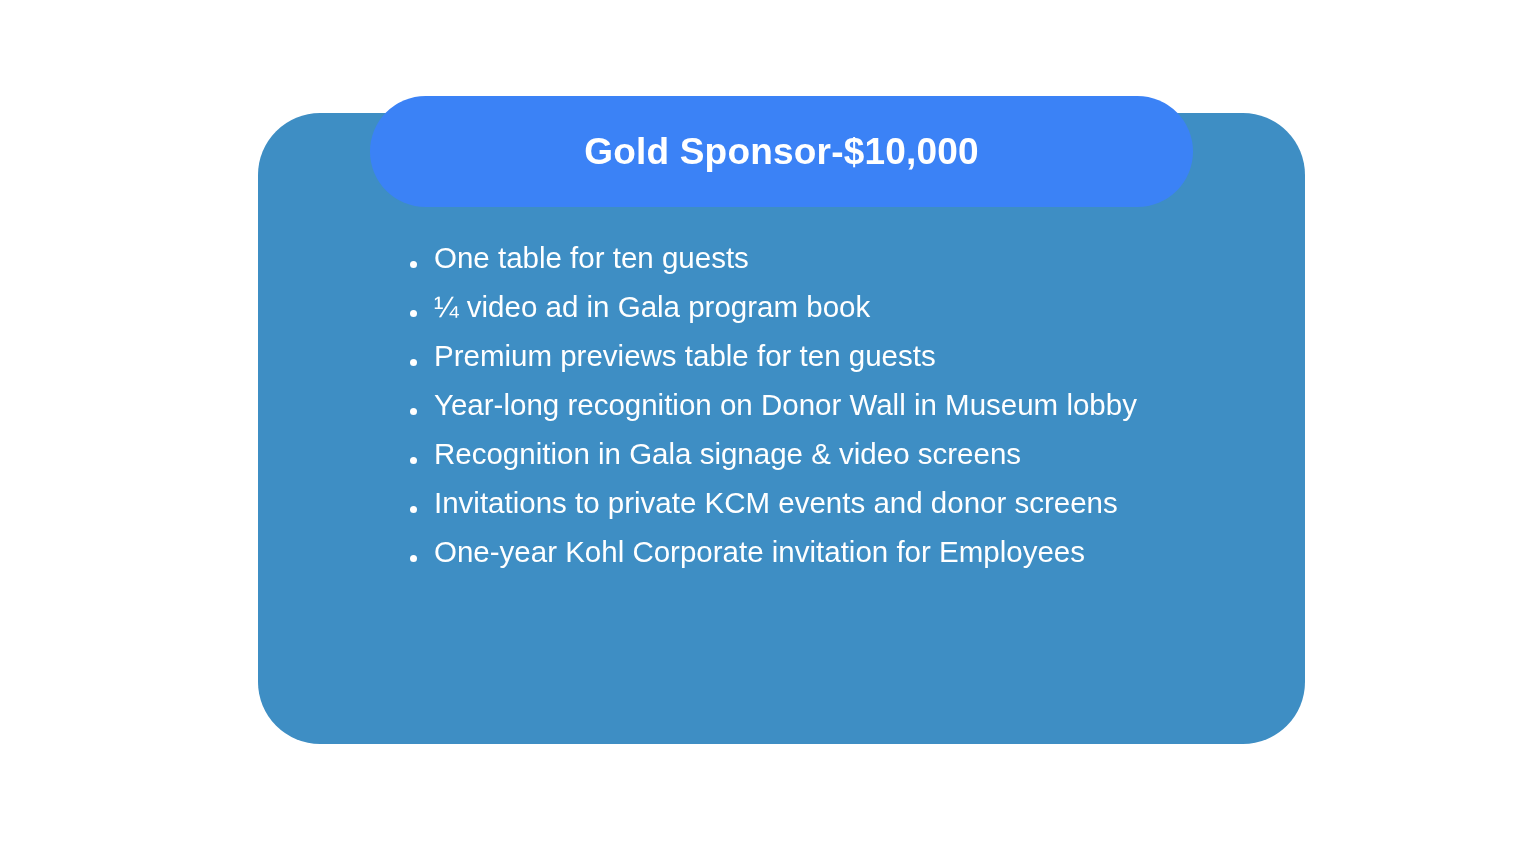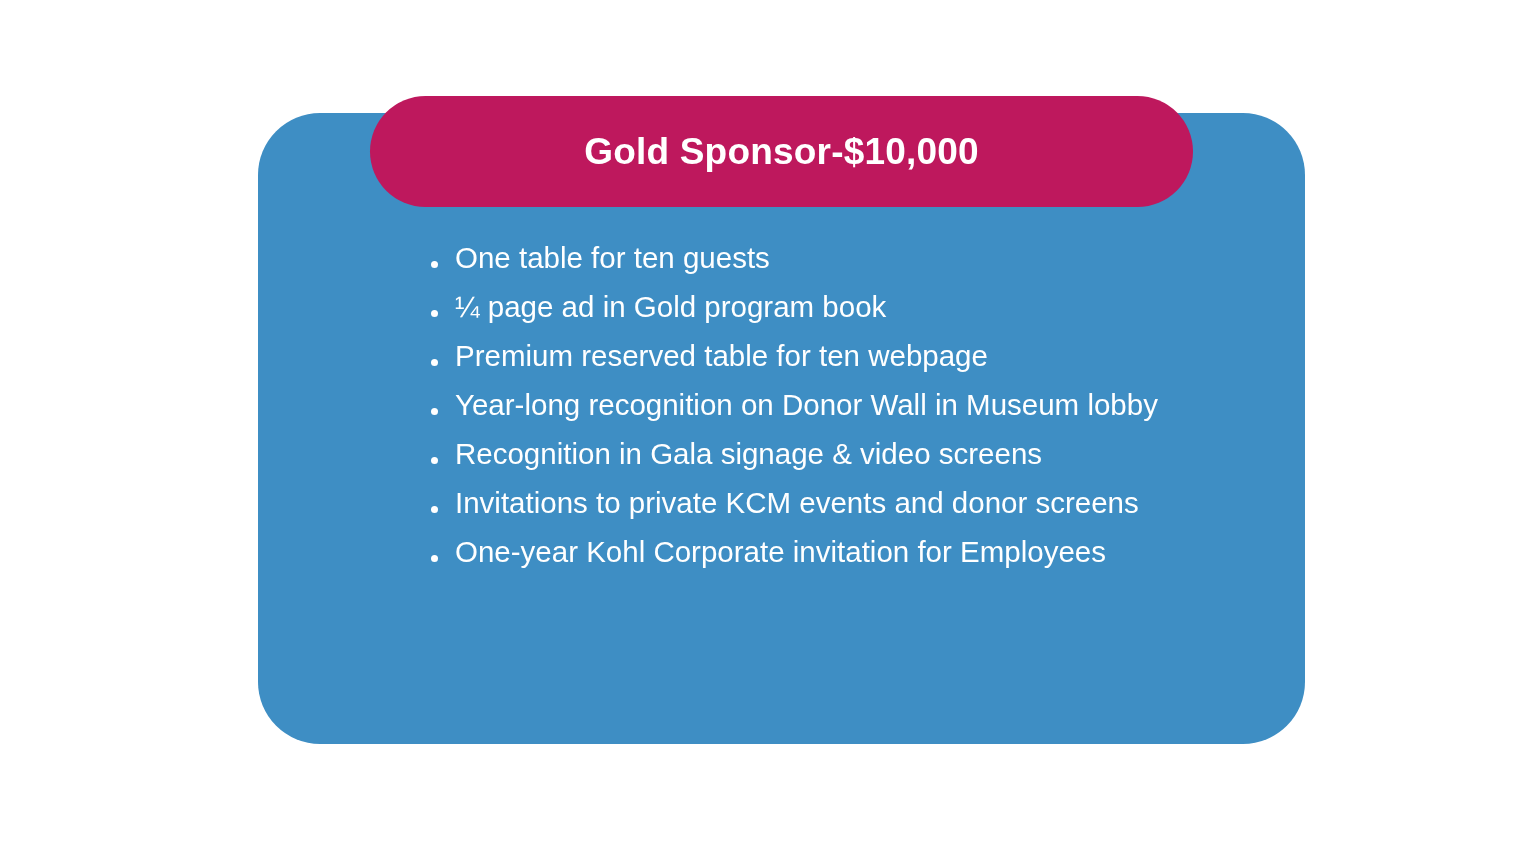--- a/index.html
+++ b/index.html
@@ -26,42 +26,42 @@
     border-radius: 62px;
     box-sizing: border-box;
   }
 
   #card-header {
     position: absolute;
     left: 370px;
     top: 96px;
     width: 823px;
     height: 111px;
-    background: #be185d;
+    background: #3b82f6;
     border-radius: 56px;
     display: flex;
     align-items: center;
     justify-content: center;
     box-sizing: border-box;
   }
 
   #card-header-title {
     color: #ffffff;
     font-family: "Liberation Sans", sans-serif;
     font-size: 37px;
     font-weight: bold;
     letter-spacing: 0.2px;
     line-height: 1;
     white-space: nowrap;
     text-align: center;
   }
 
   #benefits-list {
     position: absolute;
-    left: 426px;
+    left: 405px;
     top: 233px;
     margin: 0;
     padding: 0;
     list-style: none;
   }
 
   .benefit-item {
     display: flex;
     align-items: baseline;
     height: 49px;
@@ -108,25 +108,25 @@
   <span id="card-header-title">Gold Sponsor-$10,000</span>
 </div>
 
 <ul id="benefits-list">
     <li class="benefit-item">
       <span class="benefit-bullet"></span>
       <span class="benefit-text">One table for ten guests</span>
     </li>
     <li class="benefit-item">
       <span class="benefit-bullet"></span>
-      <span class="benefit-text">¼ page ad in Gold program book</span>
+      <span class="benefit-text">¼ video ad in Gala program book</span>
     </li>
     <li class="benefit-item">
       <span class="benefit-bullet"></span>
-      <span class="benefit-text">Premium reserved table for ten webpage</span>
+      <span class="benefit-text">Premium previews table for ten guests</span>
     </li>
     <li class="benefit-item">
       <span class="benefit-bullet"></span>
       <span class="benefit-text">Year-long recognition on Donor Wall in Museum lobby</span>
     </li>
     <li class="benefit-item">
       <span class="benefit-bullet"></span>
       <span class="benefit-text">Recognition in Gala signage &amp; video screens</span>
     </li>
     <li class="benefit-item">

